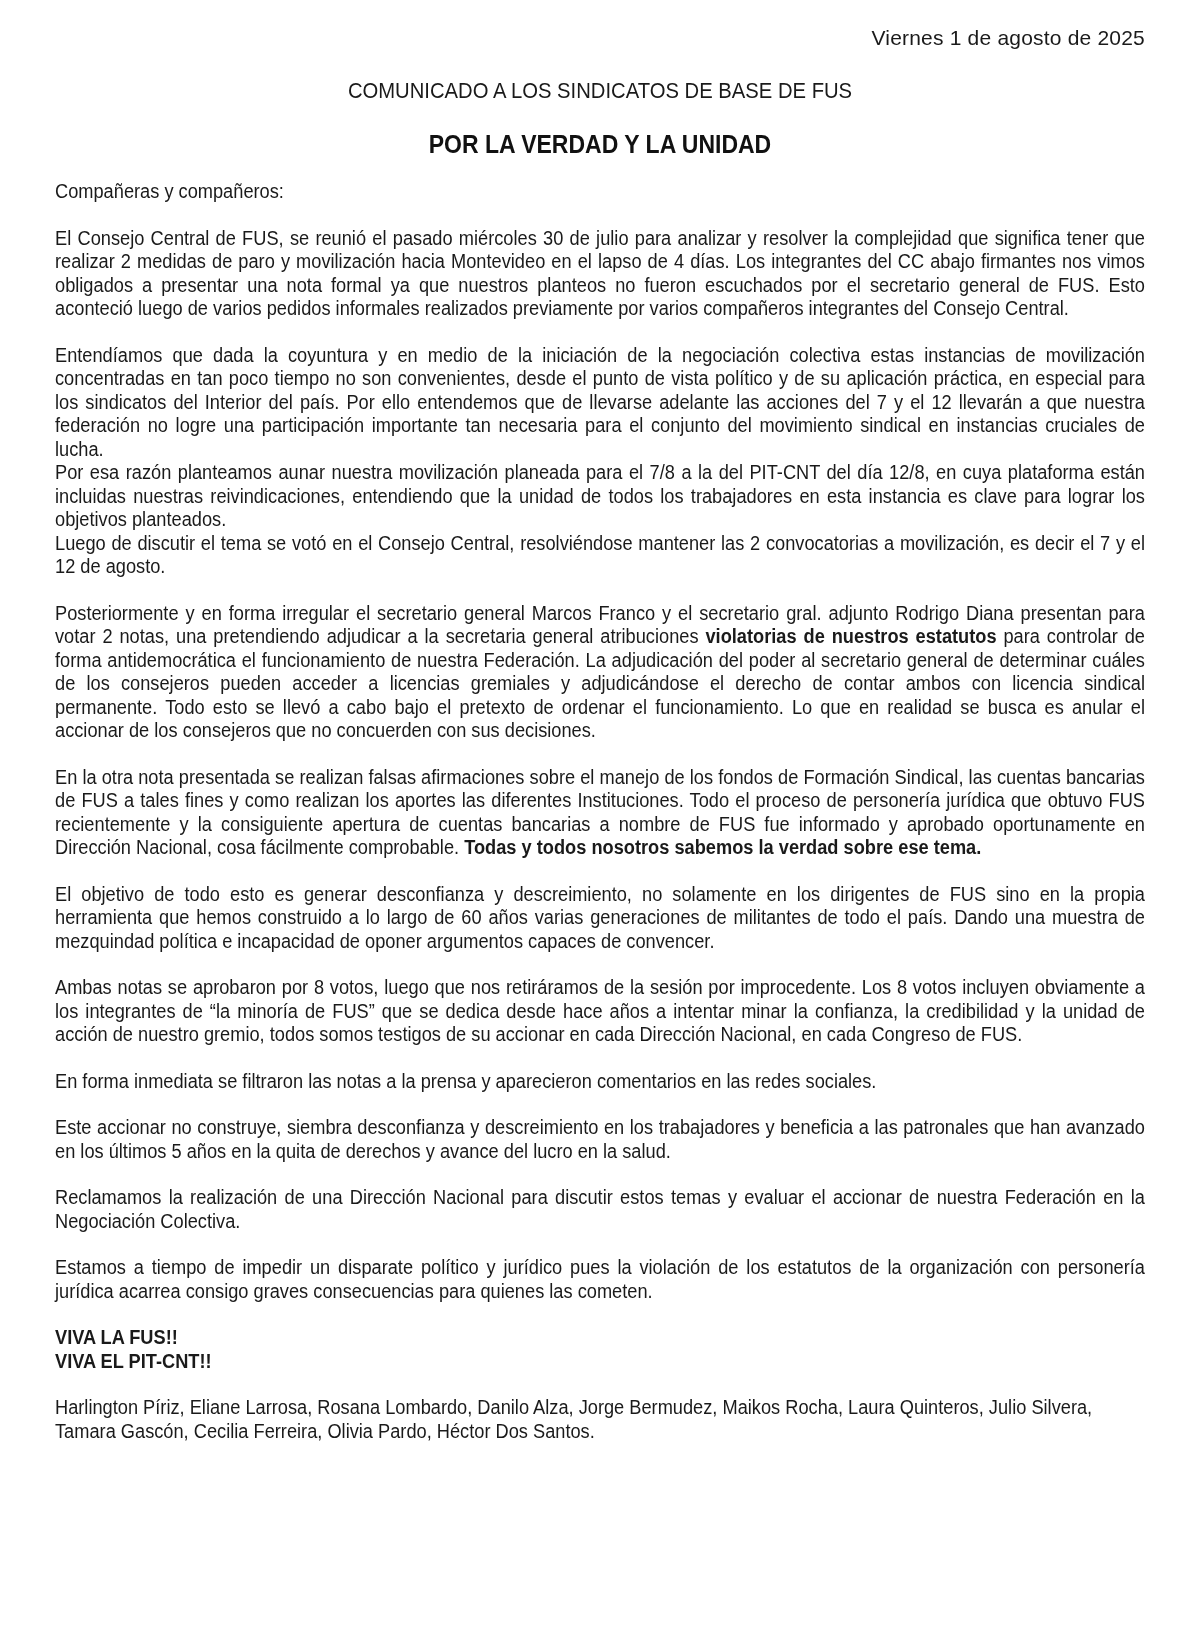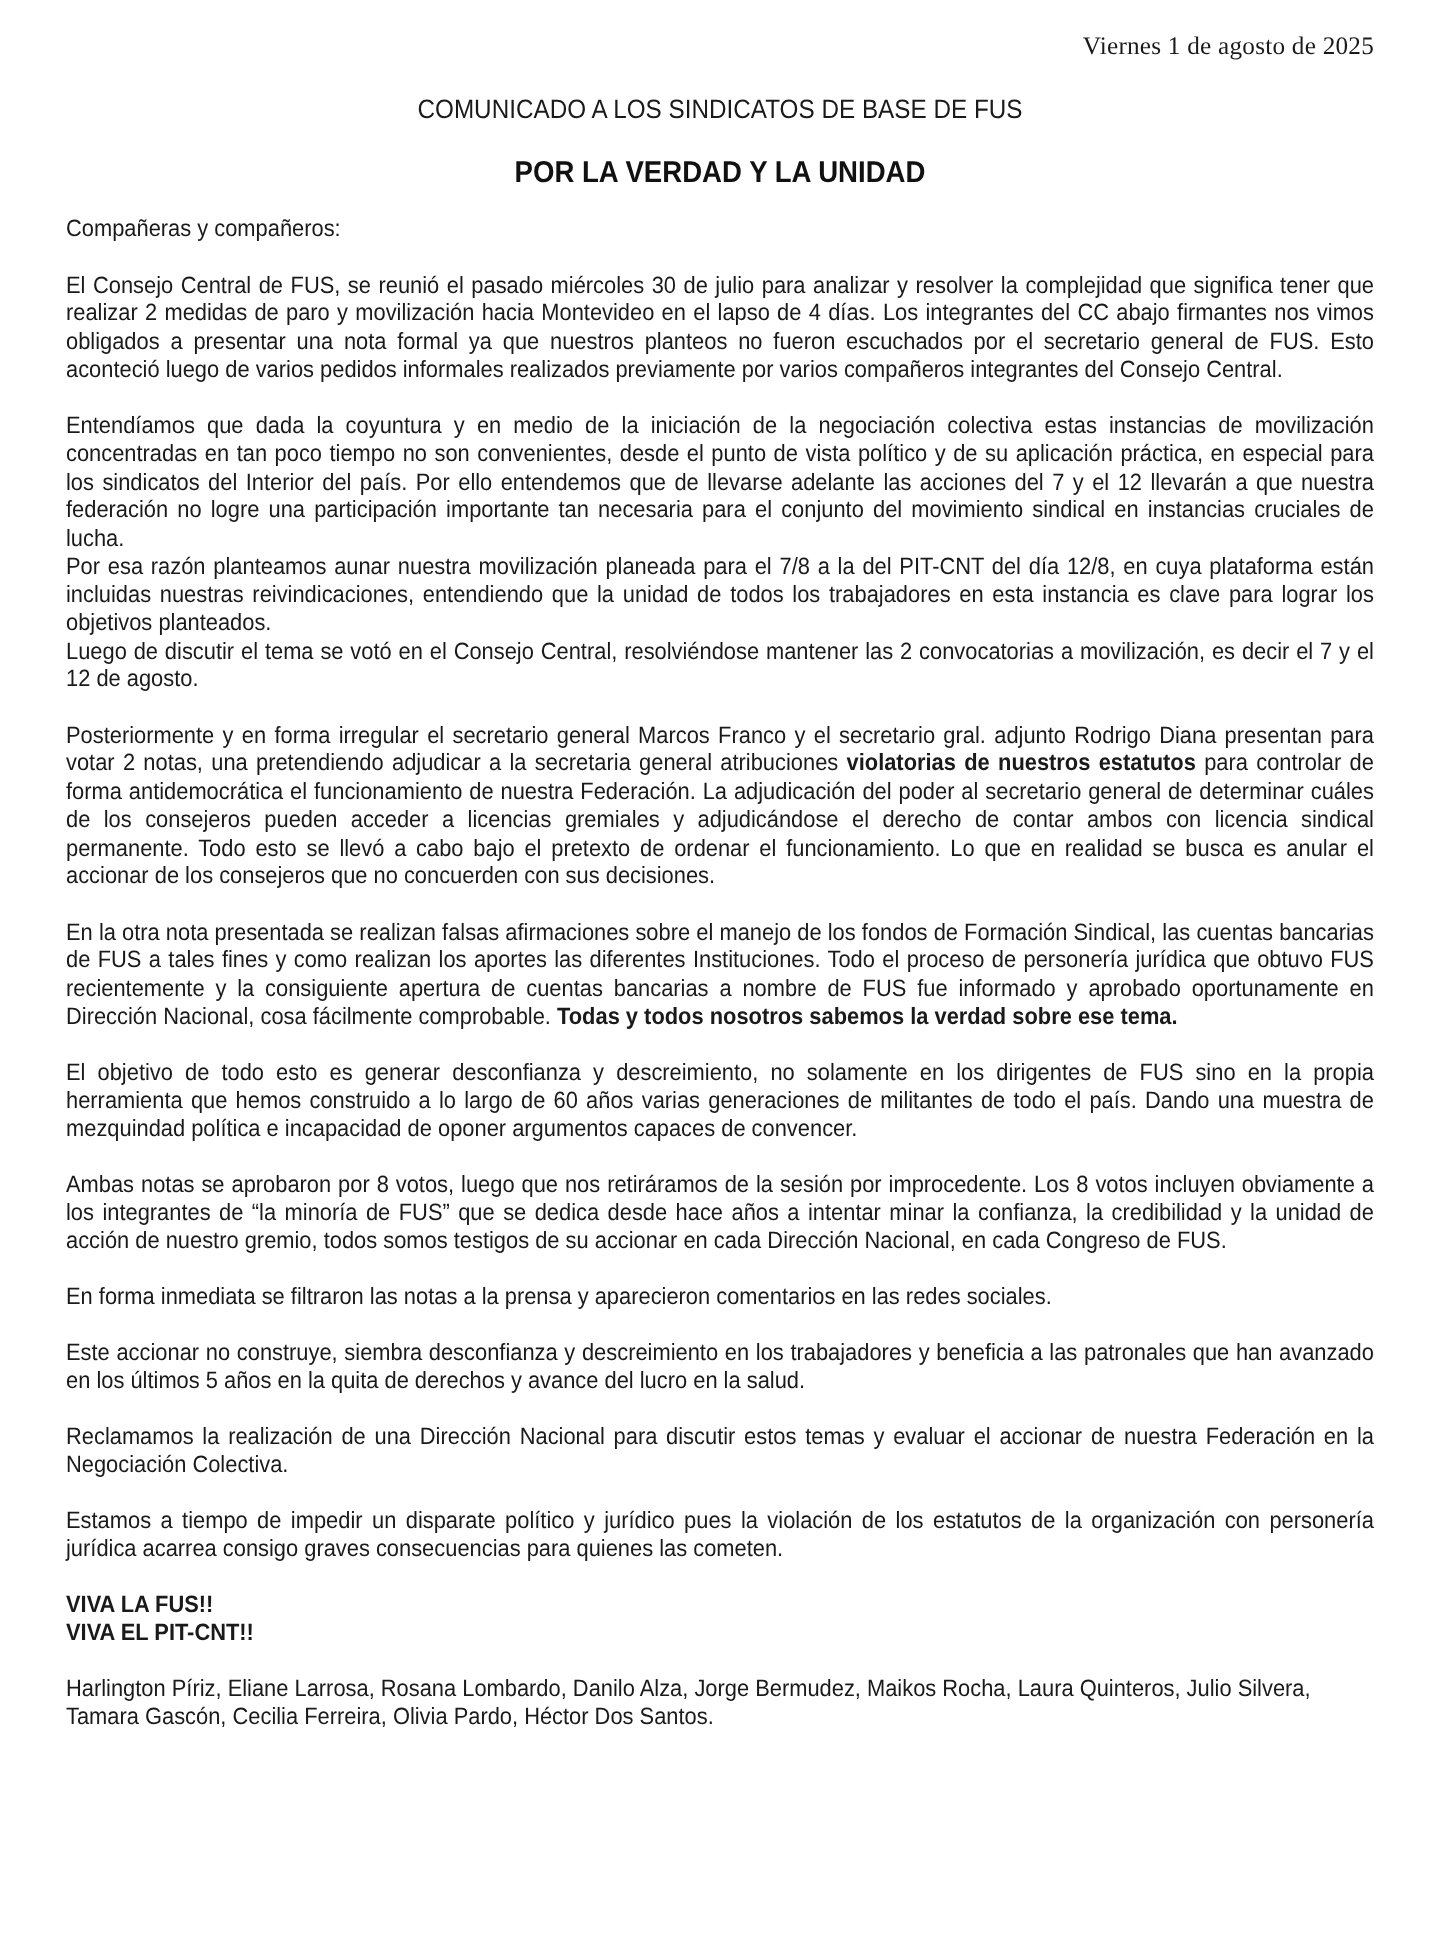--- a/index.html
+++ b/index.html
@@ -1,20 +1,20 @@
 <!DOCTYPE html>
 <html><head>
 <meta charset="utf-8">
 <style>
   html, body { margin: 0; padding: 0; background: #ffffff; }
   body { width: 1200px; height: 1627px; overflow: hidden; color: #1a1a1a; }
   .page { position: relative; width: 1200px; height: 1627px; background: #fff; }
   .date {
     position: absolute; top: 26px; right: 55px;
-    font-family: Liberation Serif, serif; font-size: 21px; color: #1a1a1a;
+    font-family: Liberation Sans, sans-serif; font-size: 21px; color: #1a1a1a;
     letter-spacing: 0.2px;
   }
   .subtitle {
     position: absolute; top: 78px; left: 0; width: 1200px; text-align: center;
     font-family: "Liberation Sans", sans-serif; font-size: 22px; color: #1a1a1a;
     transform: scaleX(0.92); transform-origin: 600px 0;
   }
   .title {
     position: absolute; top: 130px; left: 0; width: 1200px; text-align: center;
     font-family: "Liberation Sans", sans-serif; font-size: 25px; font-weight: bold; color: #111;

